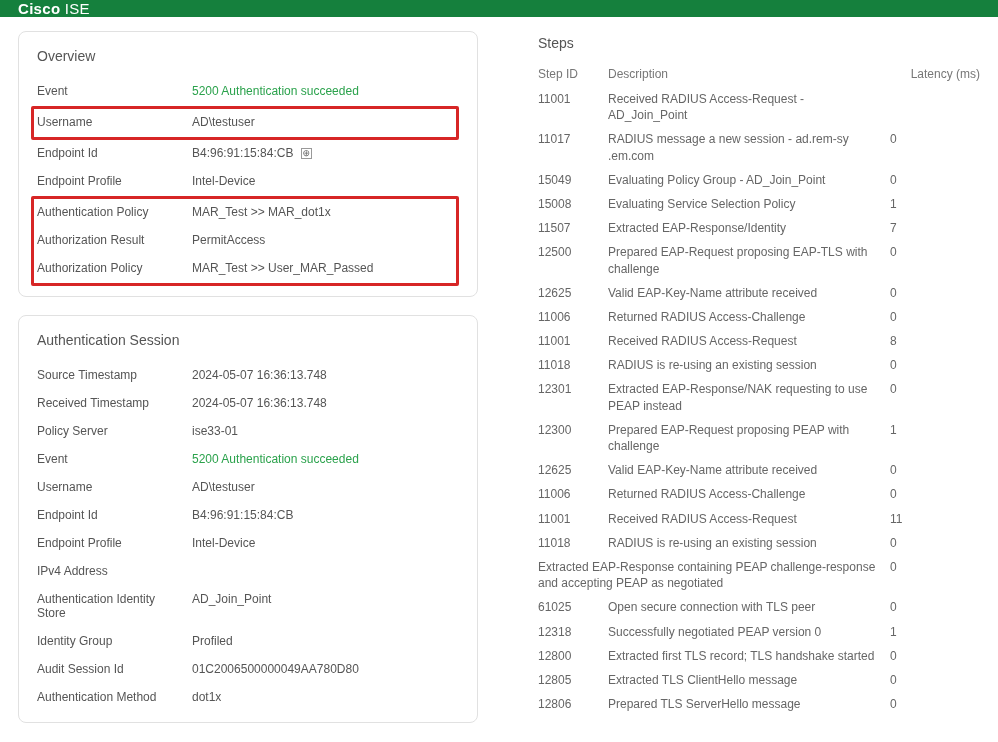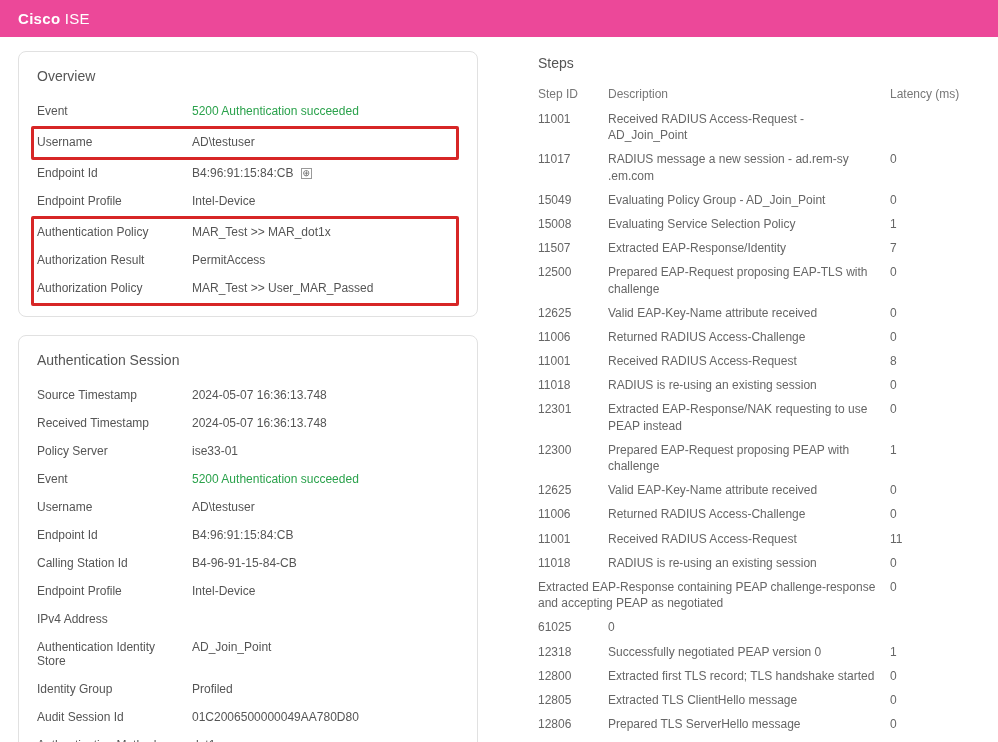--- a/index.html
+++ b/index.html
@@ -1,36 +1,36 @@
 <!DOCTYPE html>
 <html><head>
 <meta charset="utf-8">
 <style>
   * { box-sizing: border-box; }
   body { margin: 0; font-family: -apple-system, BlinkMacSystemFont, "Segoe UI", Arial, sans-serif; font-size: 12px; color: #333; background: #fff; }
-  .topbar { background: #ec4899; color: #fff; padding: 10px 18px; font-size: 15px; letter-spacing: .3px; }
+  .topbar { background: #15803d; color: #fff; padding: 0 18px; font-size: 15px; letter-spacing: .3px; }
   .topbar .brand-bold { font-weight: 700; }
   .page { display: flex; gap: 60px; padding: 14px 18px 30px 18px; align-items: flex-start; }
   .left-col { width: 460px; flex: 0 0 460px; }
   .right-col { flex: 1; }
 
   .panel { border: 1px solid #e1e1e1; border-radius: 8px; padding: 16px 18px 10px 18px; margin-bottom: 18px; }
   .panel-title { font-size: 14px; color: #555; margin: 0 0 14px 0; }
   .kv-row { display: flex; padding: 6px 0 8px 0; font-size: 12px; color: #555; }
   .kv-label { width: 155px; flex: 0 0 155px; padding-right: 6px; }
   .kv-value { flex: 1; }
   .success { color: #2ba24c; }
   .highlight-box { border: 3px solid #d72626; border-radius: 2px; margin-left: -6px; padding-left: 3px; }
   .plus-square { display: inline-block; border: 1px solid #999; font-size: 9px; line-height: 9px; width: 11px; height: 11px; text-align: center; color: #666; margin-left: 4px; vertical-align: middle; }
 
   .steps-title { font-size: 14px; color: #555; margin: 4px 0 10px 0; }
   .steps-head { display: flex; font-size: 12px; color: #777; padding: 6px 0; }
   .steps-head .c-id { width: 70px; }
   .steps-head .c-desc { flex: 1; }
-  .steps-head .c-lat { width: 90px; text-align: left; }
+  .steps-head .c-lat { width: 90px; text-align: right; }
   .step-row { display: flex; font-size: 12px; color: #666; padding: 4px 0; line-height: 1.35; }
   .step-row .c-id { width: 70px; }
   .step-row .c-desc { flex: 1; padding-right: 10px; }
   .step-row .c-lat { width: 90px; }
 </style>
 </head>
 <body>
 
 <div class="topbar">
   <span class="brand-bold">Cisco</span><span> ISE</span>
@@ -103,24 +103,20 @@
         <div class="kv-label">Event</div>
         <div class="kv-value success">5200 Authentication succeeded</div>
       </div>
       <div class="kv-row">
         <div class="kv-label">Username</div>
         <div class="kv-value">AD\testuser</div>
       </div>
       <div class="kv-row">
         <div class="kv-label">Endpoint Id</div>
         <div class="kv-value">B4:96:91:15:84:CB</div>
-      </div>
-      <div class="kv-row">
-        <div class="kv-label">Calling Station Id</div>
-        <div class="kv-value">B4-96-91-15-84-CB</div>
       </div>
       <div class="kv-row">
         <div class="kv-label">Endpoint Profile</div>
         <div class="kv-value">Intel-Device</div>
       </div>
       <div class="kv-row">
         <div class="kv-label">IPv4 Address</div>
       </div>
       <div class="kv-row">
         <div class="kv-label">Authentication Identity Store</div>
@@ -229,20 +225,21 @@
           <div class="c-id">11018</div>
           <div class="c-desc">RADIUS is re-using an existing session</div>
           <div class="c-lat">0</div>
         </div>
         <div class="step-row">
           <div class="c-desc">Extracted EAP-Response containing PEAP challenge-response and accepting PEAP as negotiated</div>
           <div class="c-lat">0</div>
         </div>
         <div class="step-row">
           <div class="c-id">61025</div>
+          <div class="c-desc">Open secure connection with TLS peer</div>
           <div class="c-lat">0</div>
         </div>
         <div class="step-row">
           <div class="c-id">12318</div>
           <div class="c-desc">Successfully negotiated PEAP version 0</div>
           <div class="c-lat">1</div>
         </div>
         <div class="step-row">
           <div class="c-id">12800</div>
           <div class="c-desc">Extracted first TLS record; TLS handshake started</div>

